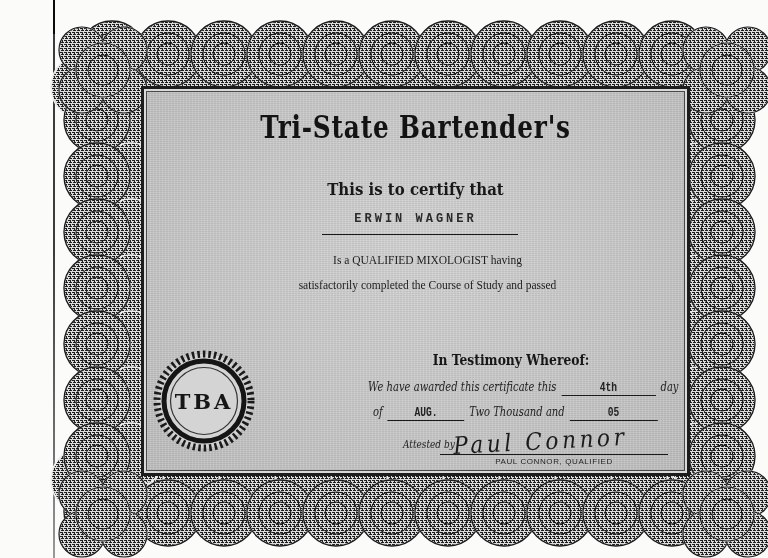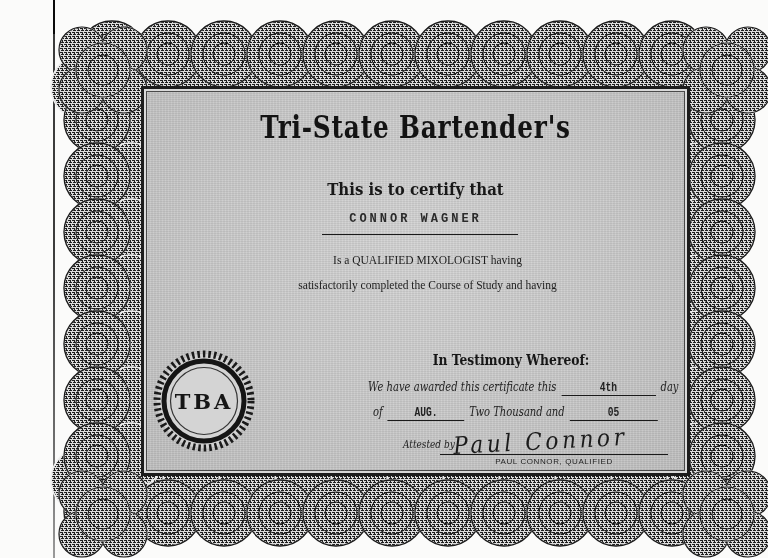--- a/index.html
+++ b/index.html
@@ -366,26 +366,26 @@
         <circle cx="727" cy="514" r="15" fill="none" stroke="#141414" stroke-width="1"></circle>
       </g>
   </svg>
 
   <div class="panel">
 
     <div class="title">Tri-State Bartender's</div>
 
     <div class="certify">This is to certify that</div>
 
-    <div class="name">CONNOR WAGNER</div>
+    <div class="name">ERWIN WAGNER</div>
     <div class="name-line"></div>
 
     <div class="body-lines">
       <div>Is a QUALIFIED MIXOLOGIST having</div>
-      <div>satisfactorily completed the Course of Study and having</div>
+      <div>satisfactorily completed the Course of Study and passed</div>
     </div>
 
     <svg class="seal-svg" width="116" height="116">
       <circle cx="58" cy="58" r="47" fill="#d2d2d2" stroke="#1a1a1a" stroke-width="7" stroke-dasharray="2.5 3"></circle>
       <circle cx="58" cy="58" r="40" fill="#d4d4d4" stroke="#151515" stroke-width="5"></circle>
       <circle cx="58" cy="58" r="33.5" fill="none" stroke="#333" stroke-width="1.2"></circle>
       <text x="58" y="66" text-anchor="middle" font-family="DejaVu Serif, serif" font-weight="bold" font-size="21" letter-spacing="3" fill="#161616">TBA</text>
     </svg>
 
     <div class="t-head">In Testimony Whereof:</div>

